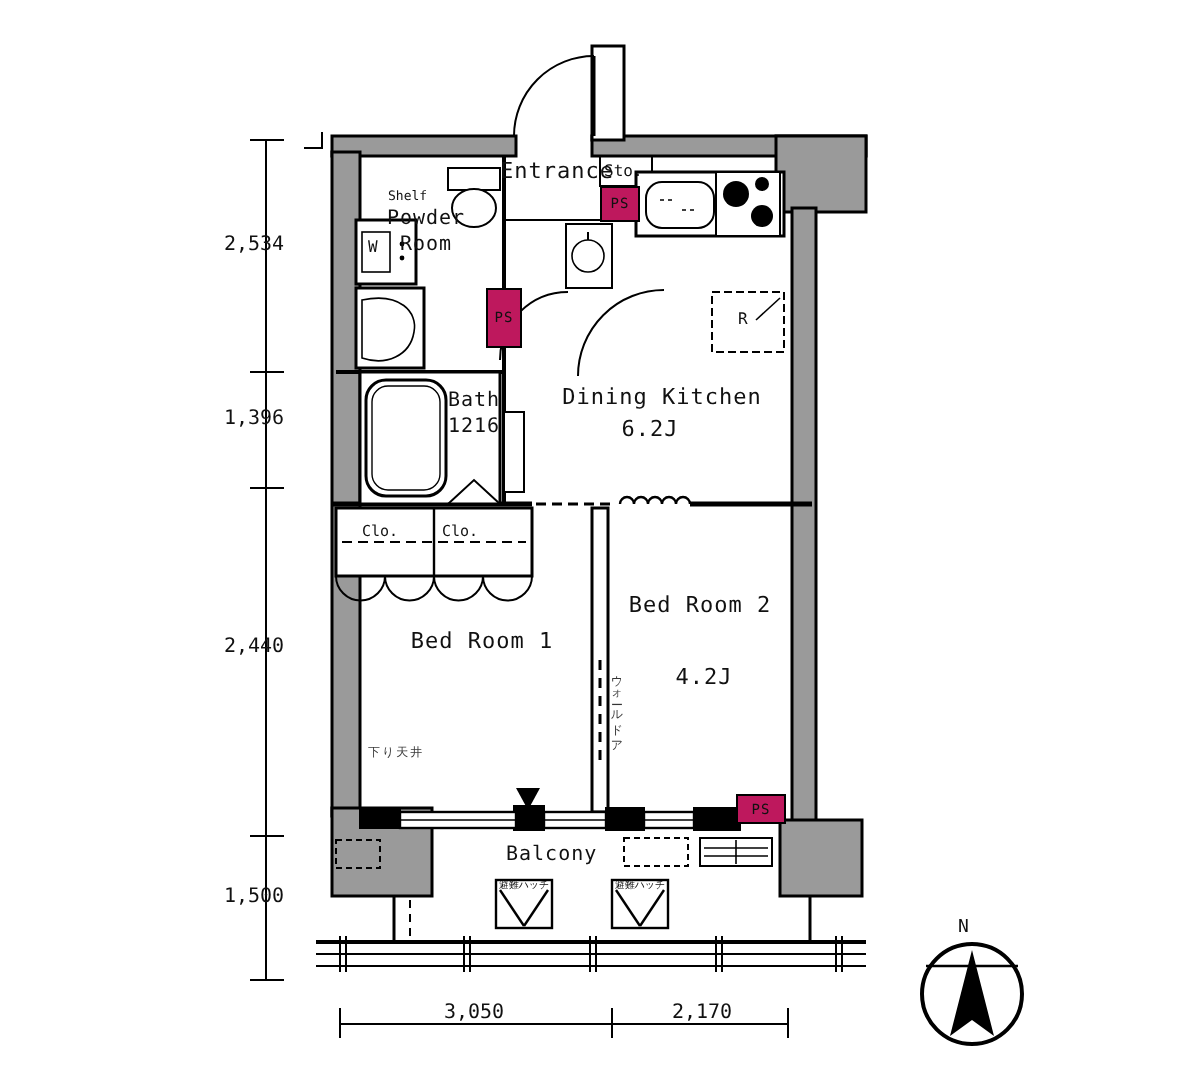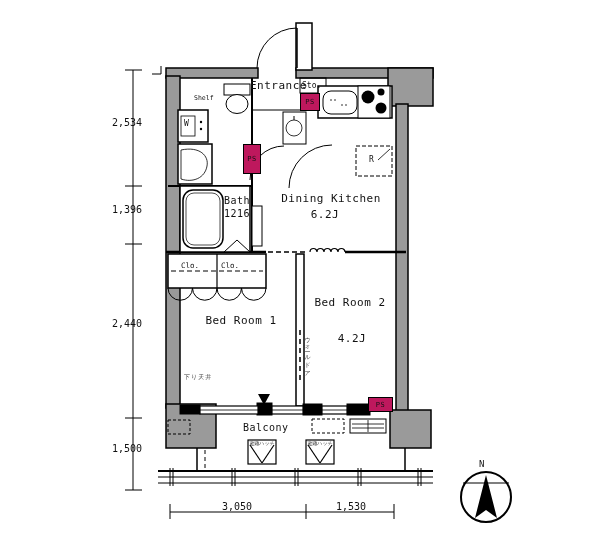--- a/index.html
+++ b/index.html
@@ -193,45 +193,47 @@
       <span>PS</span>
     </div>
   <div class="psbox" style="left:243px;top:144px;width:16px;height:28px;">
       <span>PS</span>
     </div>
   <div class="psbox" style="left:368px;top:397px;width:23px;height:13px;">
       <span>PS</span>
     </div>
 
   <div class="txt" style="left:194px;top:94px;font-size:6.5px;text-align:right;">Shelf</div>
+  <div class="txt lab10 ctr" style="left:182px;top:104px;width:62px;">Powder
+Room</div>
   <div class="txt lab8" style="left:184px;top:119px;">W</div>
 
   <div class="txt lab10 ctr" style="left:216px;top:195px;width:42px;">Bath</div>
   <div class="txt lab10 ctr" style="left:216px;top:208px;width:42px;">1216</div>
 
   <div class="txt lab7" style="left:181px;top:261px;">Clo.</div>
   <div class="txt lab7" style="left:221px;top:261px;">Clo.</div>
 
   <div class="txt lab11 ctr" style="left:275px;top:192px;width:112px;">Dining Kitchen</div>
   <div class="txt lab11 ctr" style="left:275px;top:208px;width:100px;">6.2J</div>
   <div class="txt lab8" style="left:369px;top:155px;">R</div>
 
   <div class="txt lab11 ctr" style="left:186px;top:314px;width:110px;">Bed Room 1</div>
   <div class="txt note" style="left:184px;top:373px;">下り天井</div>
 
   <div class="txt lab11 ctr" style="left:295px;top:296px;width:110px;">Bed Room 2</div>
   <div class="txt lab11 ctr" style="left:297px;top:332px;width:110px;">4.2J</div>
   <div class="txt note vert" style="left:304px;top:333px;">ウォールドア</div>
 
-  <div class="txt lab10" style="left:243px;top:422px;text-align:center;">Balcony</div>
+  <div class="txt lab10" style="left:253px;top:422px;text-align:center;">Balcony</div>
   <div class="txt tiny ctr" style="left:248px;top:441px;width:28px;">避難ハッチ</div>
   <div class="txt tiny ctr" style="left:306px;top:441px;width:28px;">避難ハッチ</div>
 
   <div class="txt" style="left:479px;top:459px;font-size:9px;">N</div>
 
   <div class="txt dim ctr" style="left:103px;top:117px;width:48px;">2,534</div>
   <div class="txt dim ctr" style="left:103px;top:204px;width:48px;">1,396</div>
   <div class="txt dim ctr" style="left:103px;top:318px;width:48px;">2,440</div>
   <div class="txt dim ctr" style="left:103px;top:443px;width:48px;">1,500</div>
   <div class="txt dim ctr" style="left:207px;top:501px;width:60px;">3,050</div>
-  <div class="txt dim ctr" style="left:321px;top:501px;width:60px;">1,530</div>
+  <div class="txt dim ctr" style="left:321px;top:501px;width:60px;">2,170</div>
 
 </div>
 
 </body></html>

